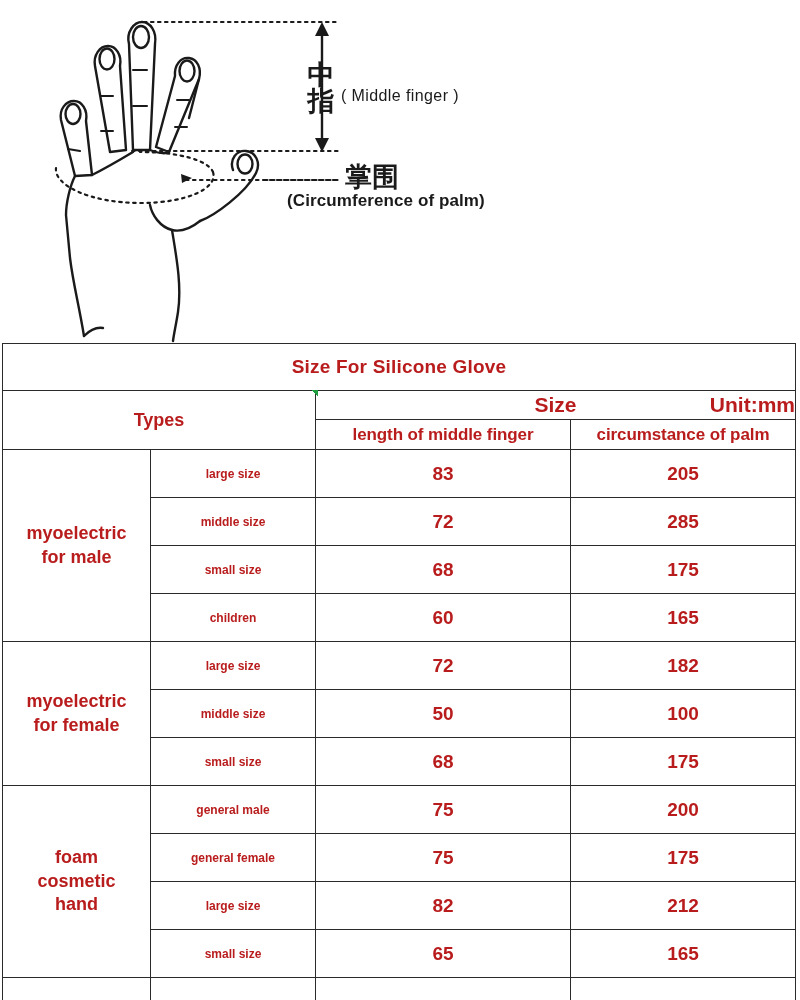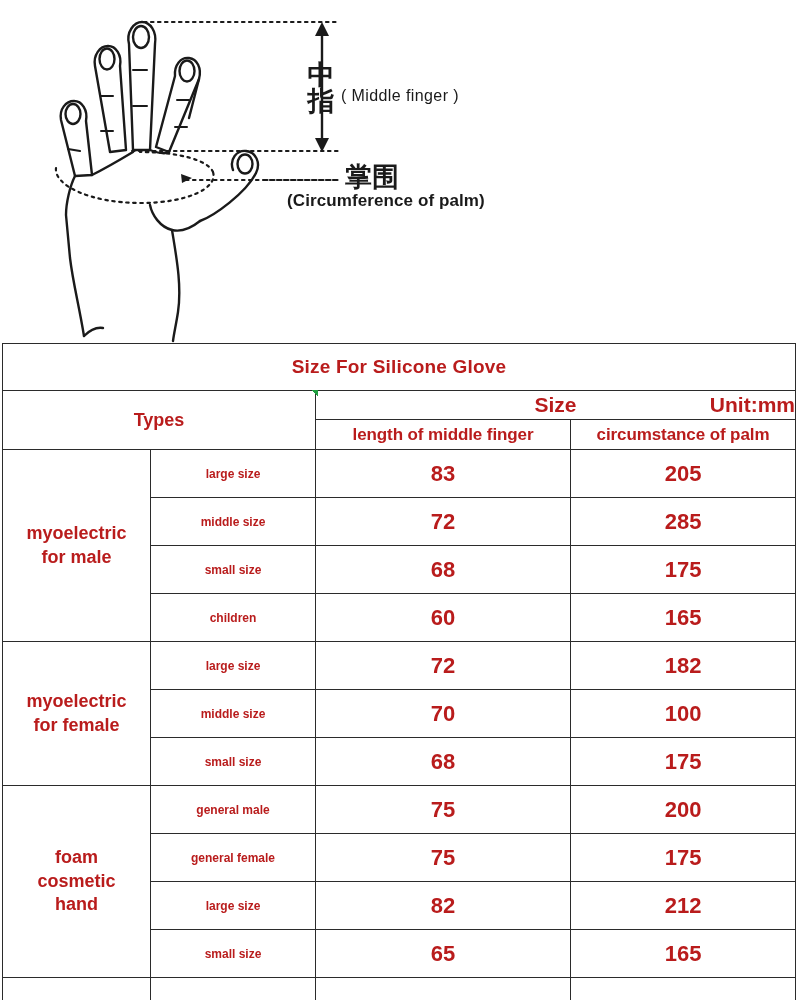--- a/index.html
+++ b/index.html
@@ -128,21 +128,21 @@
   .grp-cell {
     font-size: 18px;
     line-height: 1.32;
     margin-left: 28px;
   }
   .sub-cell {
     font-size: 12px;
     height: 47px;
   }
   .num-cell {
-    font-size: 22px;
+    font-size: 19px;
   }
   tr.section-start td { border-top: 2px solid #2b2b2b; }
   .green-tick {
     position: absolute;
     left: 311px;
     top: 390px;
     width: 7px;
     height: 7px;
     background: linear-gradient(225deg, #1f9e3f 50%, rgba(255,255,255,0) 50%);
     pointer-events: none;
@@ -277,21 +277,21 @@
       <td class="grp-cell" rowspan="3">
         <div>myoelectric</div>
         <div>for female</div>
       </td>
       <td class="sub-cell">large size</td>
       <td class="sub-cell num-cell">72</td>
       <td class="sub-cell num-cell">182</td>
     </tr>
     <tr>
       <td class="sub-cell">middle size</td>
-      <td class="sub-cell num-cell">70</td>
+      <td class="sub-cell num-cell">50</td>
       <td class="sub-cell num-cell">100</td>
     </tr>
     <tr>
       <td class="sub-cell">small size</td>
       <td class="sub-cell num-cell">68</td>
       <td class="sub-cell num-cell">175</td>
     </tr>
 
     <tr class="section-start">
       <td class="grp-cell" rowspan="4">

